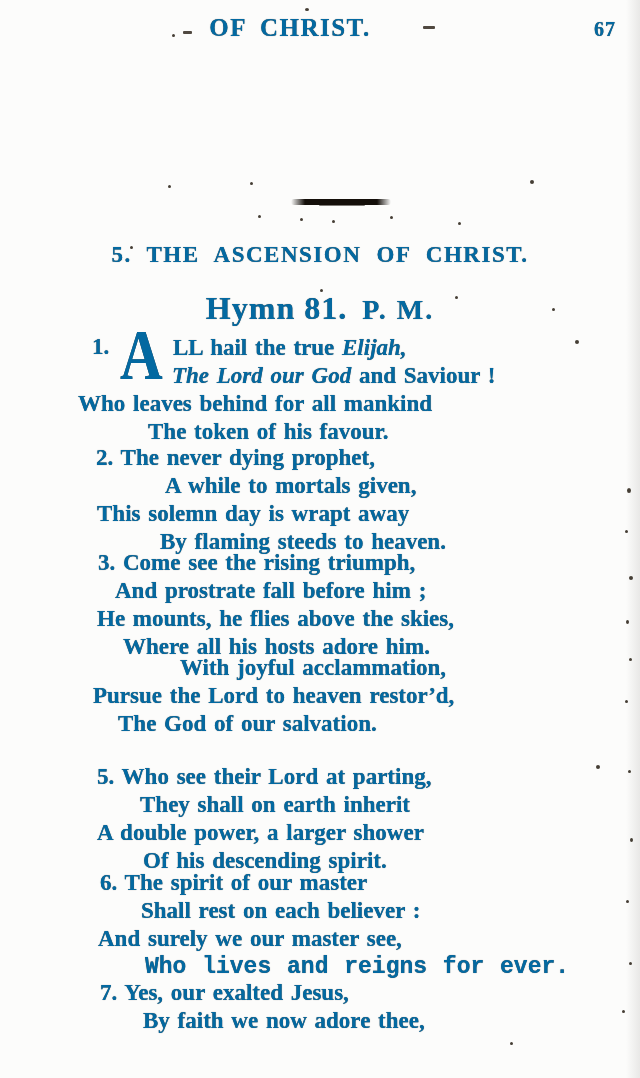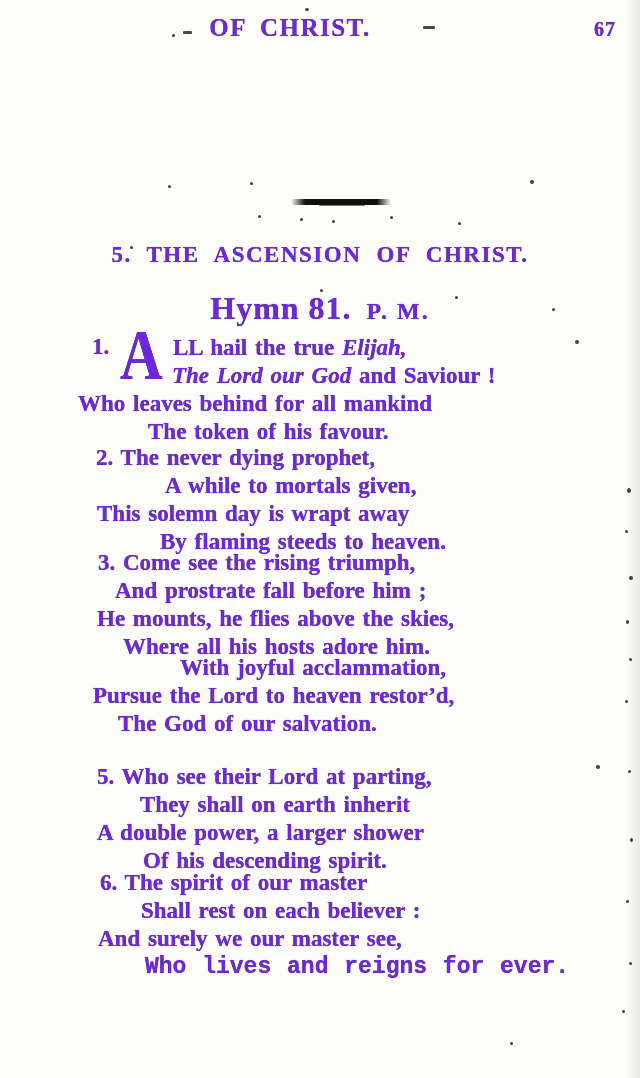--- a/index.html
+++ b/index.html
@@ -2,40 +2,40 @@
 <html><head>
 <meta charset="utf-8">
 <style>
   html,body{margin:0;padding:0;background:#e8e8e6;}
   .page{
     position:relative;
     width:640px;height:1078px;
     background:#fcfcfb;
     overflow:hidden;
     font-family:"Liberation Serif","DejaVu Serif",serif;
-    color:#6d28d9;
+    color:#0369a1;
     font-weight:700;
     text-shadow:0 0 0.7px rgba(25,18,10,0.8);
   }
   .edge-shade{position:absolute;top:0;right:0;width:14px;height:100%;
     background:linear-gradient(270deg,rgba(60,55,50,0.10),rgba(0,0,0,0));}
   .running-head{position:absolute;top:13px;left:0;width:580px;text-align:center;
     font-size:25px;letter-spacing:1.5px;word-spacing:6px;line-height:30px;}
   .page-number{position:absolute;top:18px;right:24px;font-size:20px;letter-spacing:1px;}
   .closing-stanza{position:absolute;top:52px;left:62px;font-size:23px;line-height:28px;word-spacing:3px;}
   .divider{position:absolute;top:199px;left:291px;width:100px;height:6px;
     background:linear-gradient(90deg,rgba(17,13,9,0) 0%,#140f0a 14%,#140f0a 86%,rgba(17,13,9,0) 100%);
     border-radius:3px;}
   .divider::after{content:"";position:absolute;left:28px;top:5px;width:46px;height:2px;
     background:rgba(20,14,9,0.55);border-radius:2px;}
   .section-heading{position:absolute;top:240px;left:0;width:640px;text-align:center;
     font-size:23px;letter-spacing:1.5px;word-spacing:8px;line-height:30px;}
   .hymn-heading{position:absolute;top:289px;left:0;width:640px;text-align:center;line-height:38px;}
   .hymn-title{font-size:32px;letter-spacing:1px;}
-  .hymn-meter{font-size:24px;letter-spacing:2px;margin-left:15px;}
+  .hymn-meter{font-size:28px;letter-spacing:2px;margin-left:15px;}
   .st-line{font-size:23px;line-height:28px;word-spacing:2px;white-space:nowrap;}
   .abs{position:absolute;}
   .dropcap{position:absolute;top:325px;left:120px;font-size:72px;line-height:60px;
     transform:scaleX(0.82);transform-origin:top left;letter-spacing:0;}
   .stanza{position:absolute;left:0;width:508px;}
   .stanza .ln{font-size:23px;line-height:28px;word-spacing:2px;white-space:nowrap;}
   i{font-style:italic;}
   .speck{position:absolute;background:#241c12;border-radius:50%;opacity:0.85;}
   .dashmark{position:absolute;background:#241c12;border-radius:1px;opacity:0.8;}
 </style>
@@ -94,20 +94,24 @@
     <div class="ln" style="margin-left:143px;">Of his descending spirit.</div>
   </div>
 
   <div class="stanza" style="top:869px;">
     <div class="ln" style="margin-left:100px;">6. The spirit of our master</div>
     <div class="ln" style="margin-left:141px;">Shall rest on each believer :</div>
     <div class="ln" style="margin-left:98px;">And surely we our master see,</div>
     <div class="ln" style="margin-left:145px;font-family:Liberation Mono, monospace;">Who lives and reigns for ever.</div>
   </div>
 
+  <div class="stanza" style="top:979px;">
+    <div class="ln" style="margin-left:100px;">7. Yes, our exalted Jesus,</div>
+    <div class="ln" style="margin-left:143px;">By faith we now adore thee,</div>
+  </div>
 
   <div class="dashmark" style="top:31px;left:183px;width:9px;height:3px;"></div>
   <div class="speck" style="top:34px;left:172px;width:3px;height:3px;"></div>
   <div class="dashmark" style="top:26px;left:423px;width:12px;height:3px;"></div>
   <div class="speck" style="top:8px;left:305px;width:4px;height:3px;"></div>
   <div class="speck" style="top:185px;left:168px;width:3px;height:3px;"></div>
   <div class="speck" style="top:182px;left:250px;width:3px;height:3px;"></div>
   <div class="speck" style="top:180px;left:530px;width:4px;height:4px;"></div>
   <div class="speck" style="top:215px;left:258px;width:3px;height:3px;"></div>
   <div class="speck" style="top:218px;left:300px;width:3px;height:3px;"></div>

